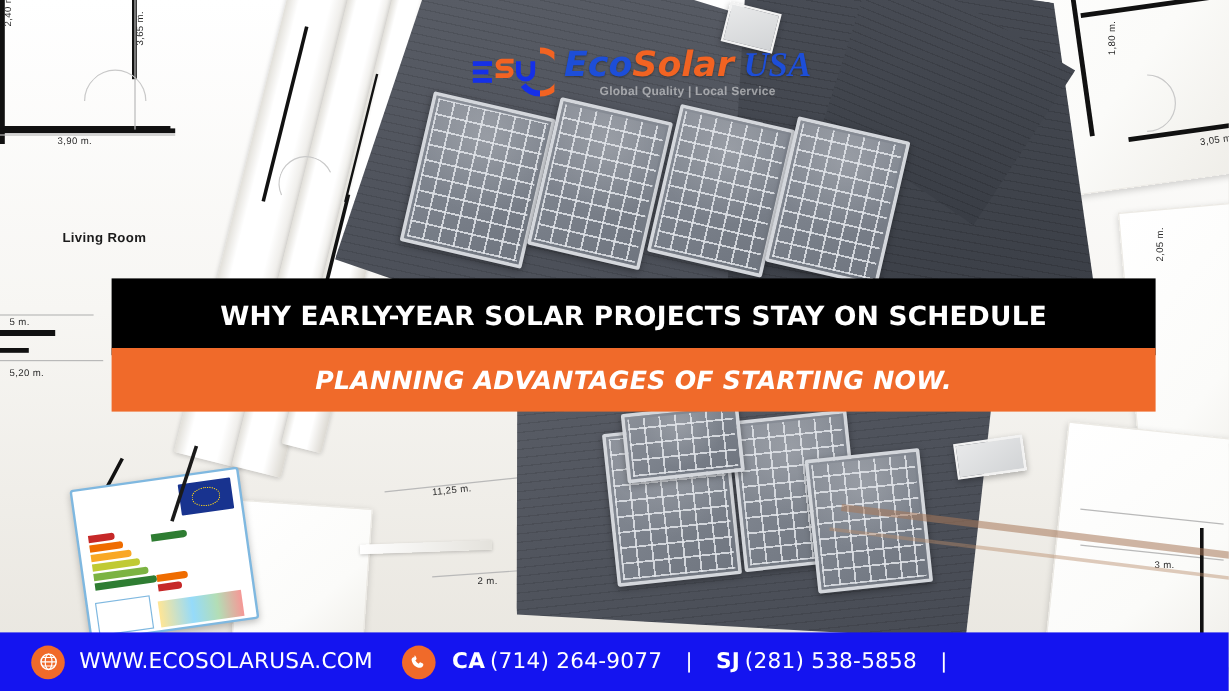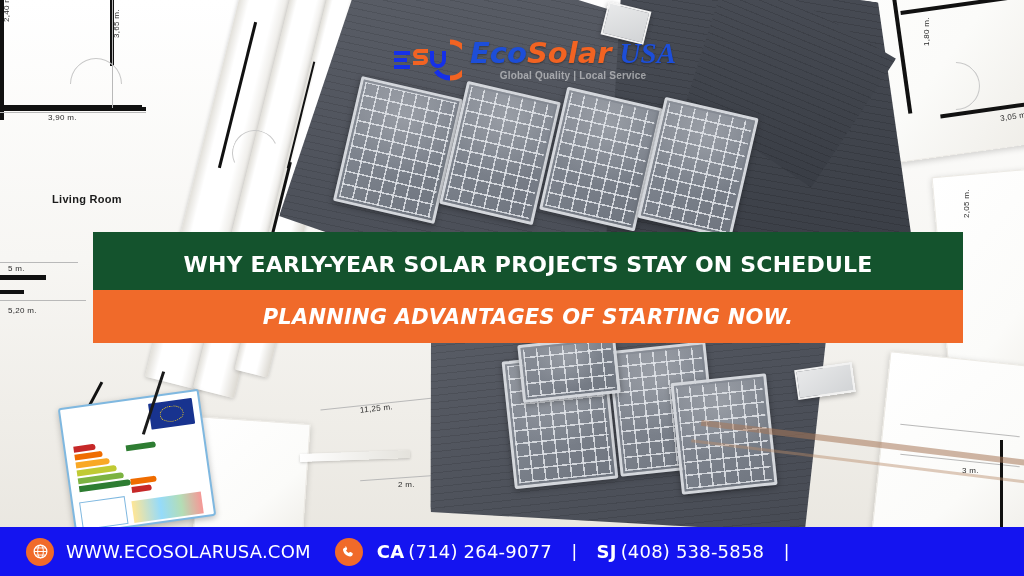--- a/index.html
+++ b/index.html
@@ -126,21 +126,21 @@
     font-size:10px; font-weight:bold; letter-spacing:.2px;
     color:rgba(235,235,235,.55); margin-top:2px; white-space:nowrap;
     text-align:center;
   }
 
   
   .bar {
     position:absolute; left:93px; width:870px;
     display:flex; align-items:center; justify-content:center;
   }
-  .bar-blue { top:232px; height:64px; background:#14532d; }
+  .bar-blue { top:232px; height:64px; background:#000000; }
   .bar-orange { top:290px; height:53px; background:#f06a2a; }
   .bar-text {
     color:#ffffff; font-family:"DejaVu Sans", sans-serif;
     font-weight:bold; letter-spacing:.2px; text-align:center;
     white-space:nowrap;
   }
   .bar-blue .bar-text { font-size:22px; }
   .bar-orange .bar-text { font-size:21px;font-style:italic; }
 
   
@@ -344,20 +344,20 @@
           <path d="M6.6 3.5c.8 0 1.3.5 1.6 1.2l.9 2.1c.3.7.1 1.4-.5 1.8l-1 .7c.9 1.9 2.4 3.4 4.3 4.3l.7-1c.4-.6 1.1-.8 1.8-.5l2.1.9c.7.3 1.2.8 1.2 1.6 0 2.2-1.8 4-4 4C8.2 18.6 4.4 14.8 3.1 9.5c-.4-1.6.6-3.3 2.2-3.8.4-.1.9-.2 1.3-.2z" fill="#fff"></path>
         </svg>
       </span>
       <span class="f-phone-group">
         <span class="f-text bold">CA</span>
         <span class="f-text">(714) 264-9077</span>
       </span>
       <span class="f-sep">|</span>
       <span class="f-phone-group">
         <span class="f-text bold">SJ</span>
-        <span class="f-text">(408) 538-5858</span>
+        <span class="f-text">(281) 538-5858</span>
       </span>
       <span class="f-sep">|</span>
     </div>
 
   </div>
 
 </div>
 
 </body></html>

